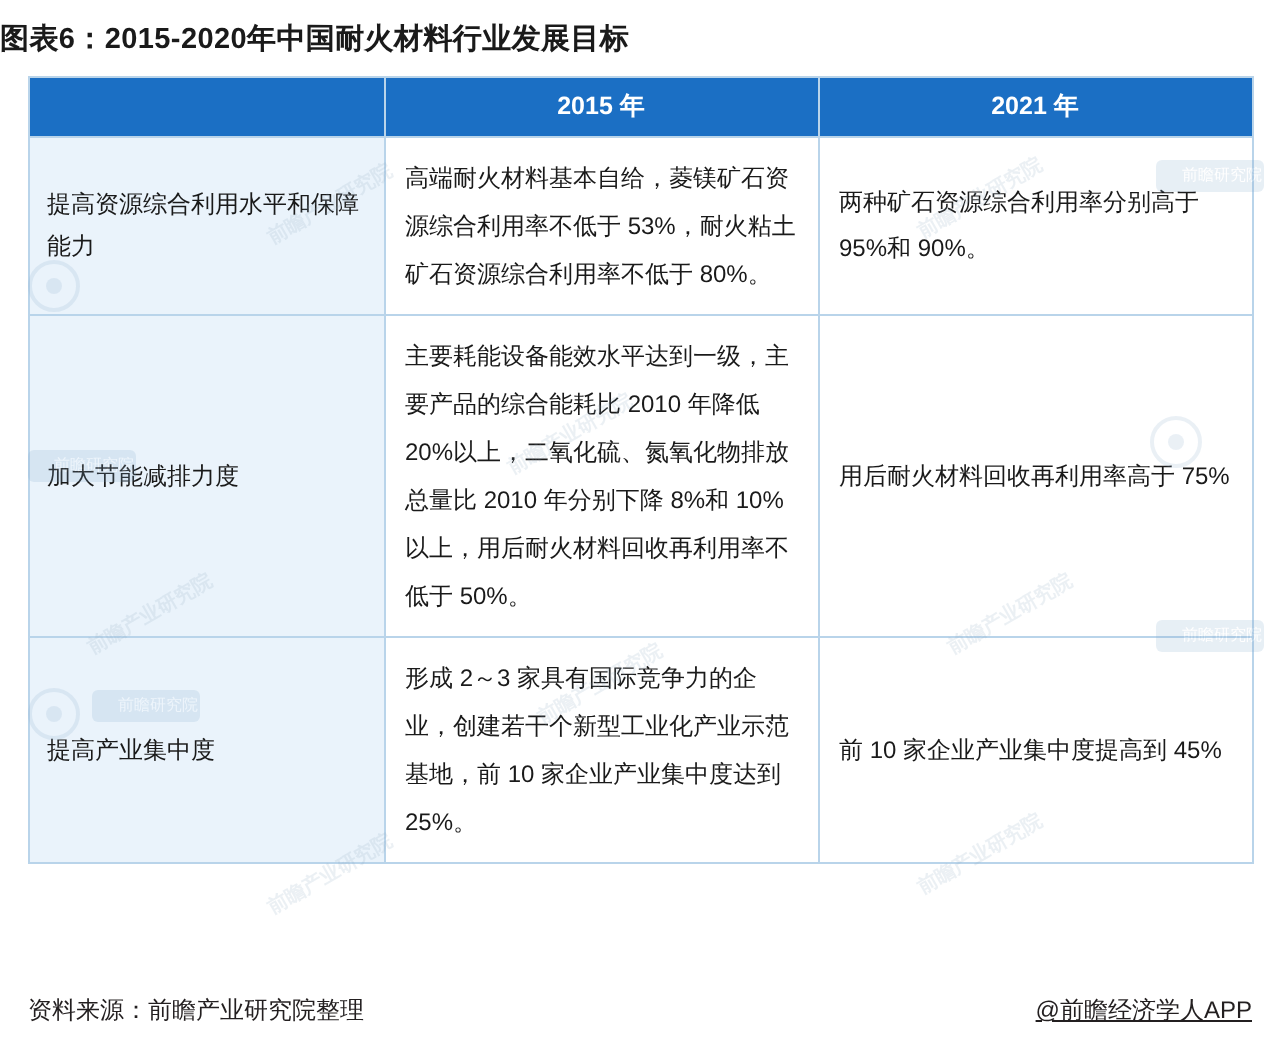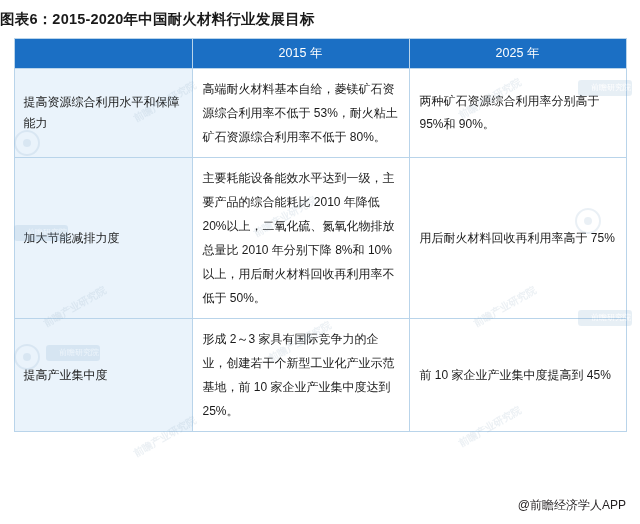--- a/index.html
+++ b/index.html
@@ -31,21 +31,21 @@
     table-layout: fixed;
   }
   table.tbl th, table.tbl td {
     border: 1px solid #b9d4ea;
     vertical-align: middle;
   }
   thead th {
     background: #1b6fc4;
     color: #ffffff;
     font-size: 12.5px;
-    font-weight: normal;
+    font-weight: bold;
     height: 30px;
     text-align: center;
     border: 1px solid #1b6fc4;
   }
   thead th.blank { background: #1b6fc4; }
   td.rowhead {
     background: #eaf3fb;
     font-size: 12px;
     color: #1a1a1a;
     padding: 5px 9px;
@@ -72,20 +72,21 @@
     bottom: 10px;
     font-size: 12px;
     color: #231f20;
   }
   .footer-right {
     position: absolute;
     right: 14px;
     bottom: 10px;
     font-size: 12px;
     color: #231f20;
+    text-decoration: underline;
   }
   
   .wm {
     position: absolute;
     pointer-events: none;
     opacity: 0.16;
     font-size: 10px;
     color: #8aa6bd;
     white-space: nowrap;
     transform: rotate(-30deg);
@@ -131,21 +132,21 @@
   <table class="tbl">
     <colgroup>
       <col class="col1">
         <col class="col2">
         <col class="col3">
     </colgroup>
     <thead>
       <tr>
         <th class="blank"></th>
         <th>2015 年</th>
-        <th>2025 年</th>
+        <th>2021 年</th>
       </tr>
     </thead>
     <tbody>
       <tr>
         <td class="rowhead">提高资源综合利用水平和保障能力</td>
         <td class="cell">高端耐火材料基本自给，菱镁矿石资源综合利用率不低于 53%，耐火粘土矿石资源综合利用率不低于 80%。</td>
         <td class="cell second">两种矿石资源综合利用率分别高于 95%和 90%。</td>
       </tr>
       <tr>
         <td class="rowhead">加大节能减排力度</td>
@@ -171,14 +172,15 @@
 
   <div class="wm-logo" style="left:578px; top:80px;">前瞻研究院</div>
   <div class="wm-logo" style="left:578px; top:310px;">前瞻研究院</div>
   <div class="wm-logo" style="left:14px; top:225px;">前瞻研究院</div>
   <div class="wm-logo" style="left:46px; top:345px;">前瞻研究院</div>
 
   <div class="wm-circle" style="left:14px; top:130px;"></div>
   <div class="wm-circle" style="left:14px; top:344px;"></div>
   <div class="wm-circle" style="left:575px; top:208px;"></div>
 
+  <div class="footer">资料来源：前瞻产业研究院整理</div>
   <div class="footer-right">@前瞻经济学人APP</div>
 </div>
 
 </body></html>

